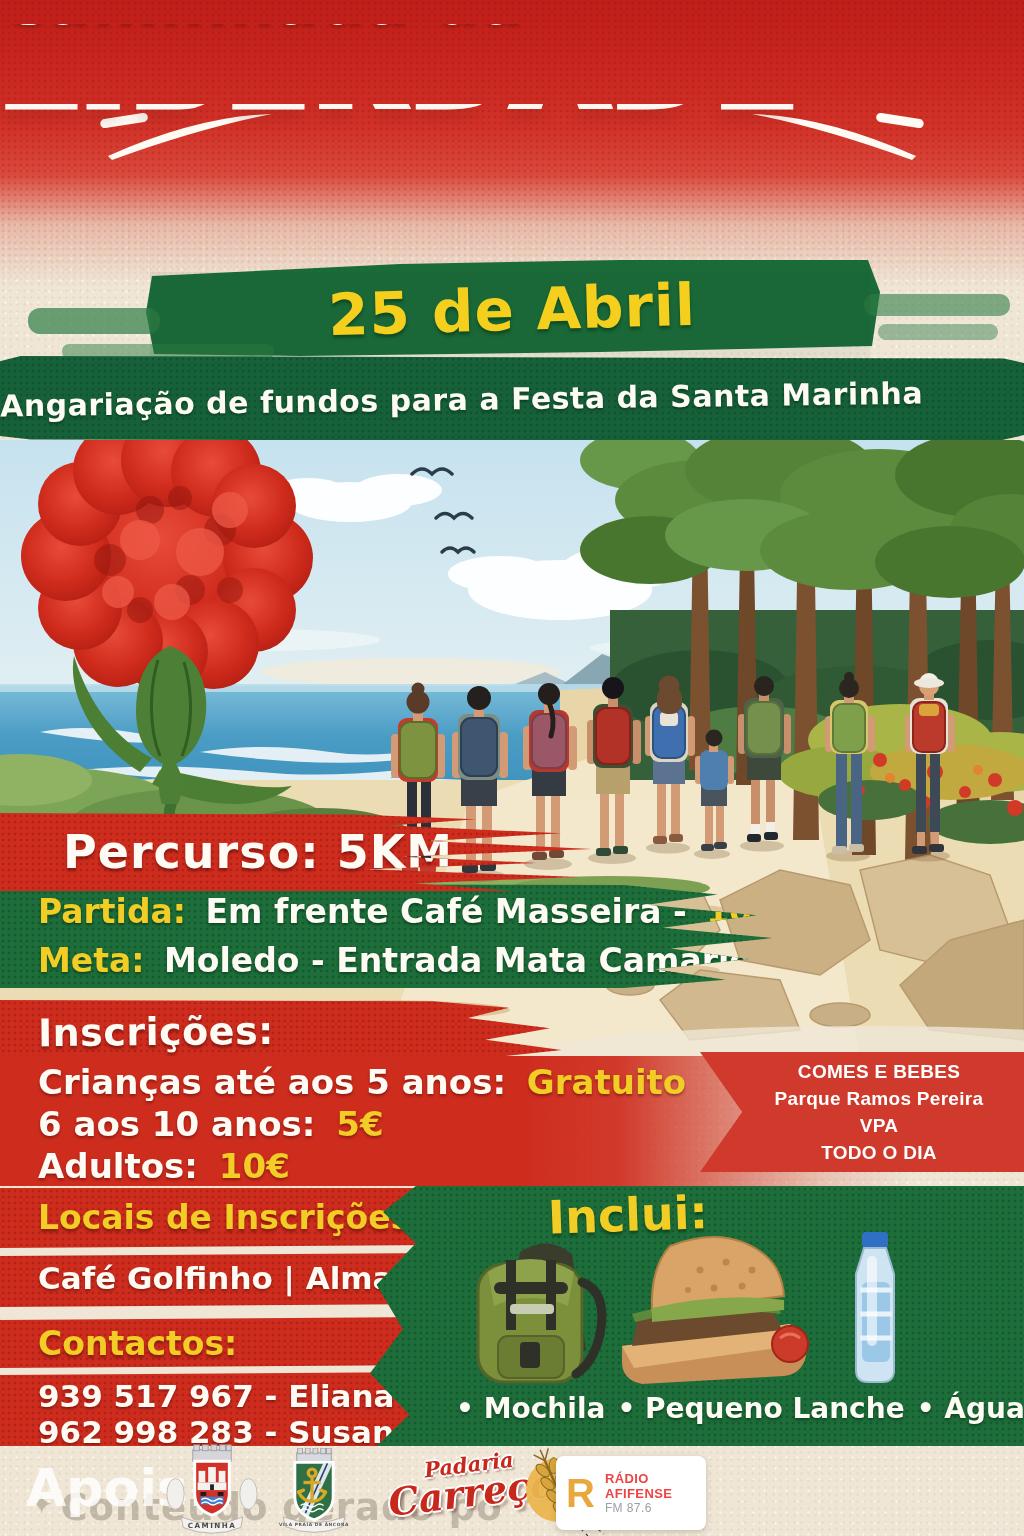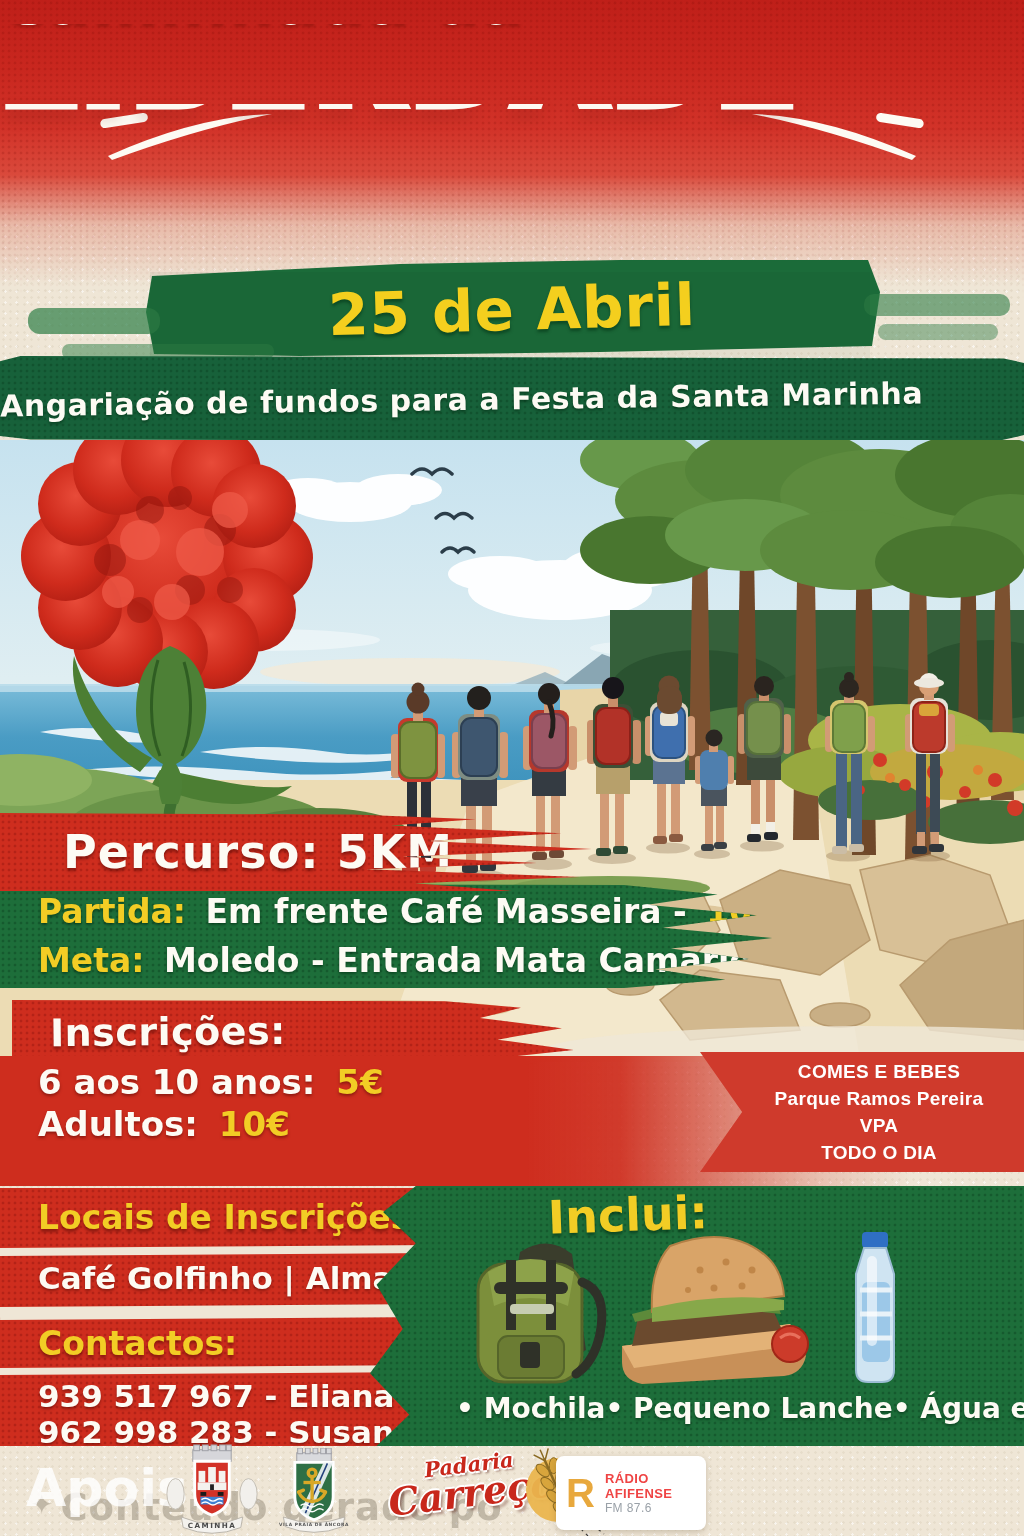--- a/index.html
+++ b/index.html
@@ -47,21 +47,21 @@
   .percurso{left:0;top:813px;width:610px;height:78px;
     clip-path:polygon(0 0,58% 2%,78% 8%,64% 16%,92% 26%,70% 36%,97% 46%,66% 56%,88% 64%,60% 72%,95% 82%,68% 90%,84% 100%,0 100%);
     display:flex;align-items:center;}
   .percurso span{position:relative;z-index:1;margin-left:63px;font-size:46px;letter-spacing:1px;text-shadow:0 3px 3px rgba(80,8,4,.5);}
   .partida{left:0;top:884px;width:780px;height:104px;
     clip-path:polygon(0 0,80% 1%,92% 10%,83% 20%,97% 30%,85% 42%,99% 52%,86% 62%,96% 72%,84% 82%,93% 92%,80% 100%,0 100%);
     padding:0;}
   .partida .line{position:relative;z-index:1;margin:7px 0 0 38px;font-size:33px;line-height:42px;text-shadow:0 2px 3px rgba(0,40,16,.55);}
   .yellow{color:#f2cd25;}
   .white{color:#fdfbf4;}
-  .insc-title{left:12px;top:1000px;width:585px;height:64px;
+  .insc-title{left:0;top:1000px;width:585px;height:64px;
     clip-path:polygon(0 0,74% 2%,87% 12%,80% 28%,94% 44%,83% 62%,96% 78%,82% 92%,90% 100%,0 100%);
     display:flex;align-items:center;}
   .insc-title span{position:relative;z-index:1;margin-left:38px;font-size:38px;letter-spacing:.5px;text-shadow:0 3px 3px rgba(80,8,4,.5);transform:rotate(-.6deg);}
   .prices{left:0;top:1056px;width:940px;height:130px;font-weight:bold;
     background:linear-gradient(90deg,#ce2d1e 0%,#ce2d1e 56%,rgba(206,45,30,.93) 66%,rgba(206,45,30,.55) 77%,rgba(206,45,30,.18) 88%,rgba(206,45,30,0) 97%);}
   .prices .line{margin:0 0 0 38px;font-size:34px;line-height:42px;text-shadow:0 2px 3px rgba(80,8,4,.5);}
   .prices .line:first-child{margin-top:5px;}
   
   .badge{left:700px;top:1052px;width:324px;height:120px;background:#cf3a2c;
     clip-path:polygon(0 0,100% 0,100% 100%,0 100%,13% 50%);
@@ -75,21 +75,21 @@
   .bottom-red .stripe{position:absolute;left:0;width:100%;background:#efe6d6;transform:rotate(-.4deg);z-index:2;}
   .bottom-red .row{position:absolute;left:38px;z-index:1;font-weight:bold;white-space:nowrap;}
   .r-title{font-size:33px;color:#f2cd25;text-shadow:0 3px 3px rgba(80,8,4,.5);}
   .r-text{font-size:31px;color:#fdfbf4;text-shadow:0 2px 3px rgba(80,8,4,.5);}
   
   .green-panel{left:370px;top:1186px;width:654px;height:260px;
     clip-path:polygon(7% 0,100% 0,100% 100%,1% 100%,6% 88%,0 72%,5% 55%,1% 38%,7% 22%,2% 10%);}
   .inclui-title{position:absolute;left:178px;top:2px;z-index:1;color:#f2cd25;font-size:46px;font-weight:bold;transform:rotate(-2deg);
     text-shadow:0 3px 3px rgba(0,45,18,.55);}
   .inc-icons{position:absolute;left:0;top:0;width:654px;height:260px;z-index:1;}
-  .inc-items{position:absolute;left:86px;top:206px;width:560px;z-index:1;display:flex;
+  .inc-items{position:absolute;left:86px;top:206px;width:560px;z-index:1;display:flex;gap:12px;
     color:#fdfbf4;font-size:28px;font-weight:bold;white-space:nowrap;text-shadow:0 2px 3px rgba(0,40,16,.55);}
   .inc-item::before{content:"• ";}
   
   .apoios{left:26px;top:1458px;z-index:2;font-size:52px;font-weight:600;color:rgba(255,255,255,.82);}
   .watermark{left:30px;top:1486px;z-index:1;font-size:37px;font-weight:600;color:rgba(125,115,98,.40);letter-spacing:1px;white-space:nowrap;}
   .watermark .spark{font-size:28px;vertical-align:6px;margin-right:6px;}
   .logo{z-index:3;}
   .crest-caminha{left:162px;top:1444px;width:100px;height:96px;}
   .crest-ancora{left:268px;top:1448px;width:92px;height:92px;}
   .padaria{left:388px;top:1456px;width:210px;height:80px;z-index:3;}
@@ -498,20 +498,24 @@
   <div class="abs band band-red percurso">
     <span>Percurso: 5KM</span>
   </div>
 
   <div class="abs band band-red insc-title">
     <span>Inscrições:</span>
   </div>
 
   <div class="abs prices">
     <div class="line">
+      <span class="white">Crianças até aos 5 anos:</span>
+      <span class="yellow" style="margin-left:9px">Gratuito</span>
+    </div>
+    <div class="line">
       <span class="white">6 aos 10 anos:</span>
       <span class="yellow" style="margin-left:9px">5€</span>
     </div>
     <div class="line">
       <span class="white">Adultos:</span>
       <span class="yellow" style="margin-left:9px">10€</span>
     </div>
   </div>
 
   <div class="abs badge">

